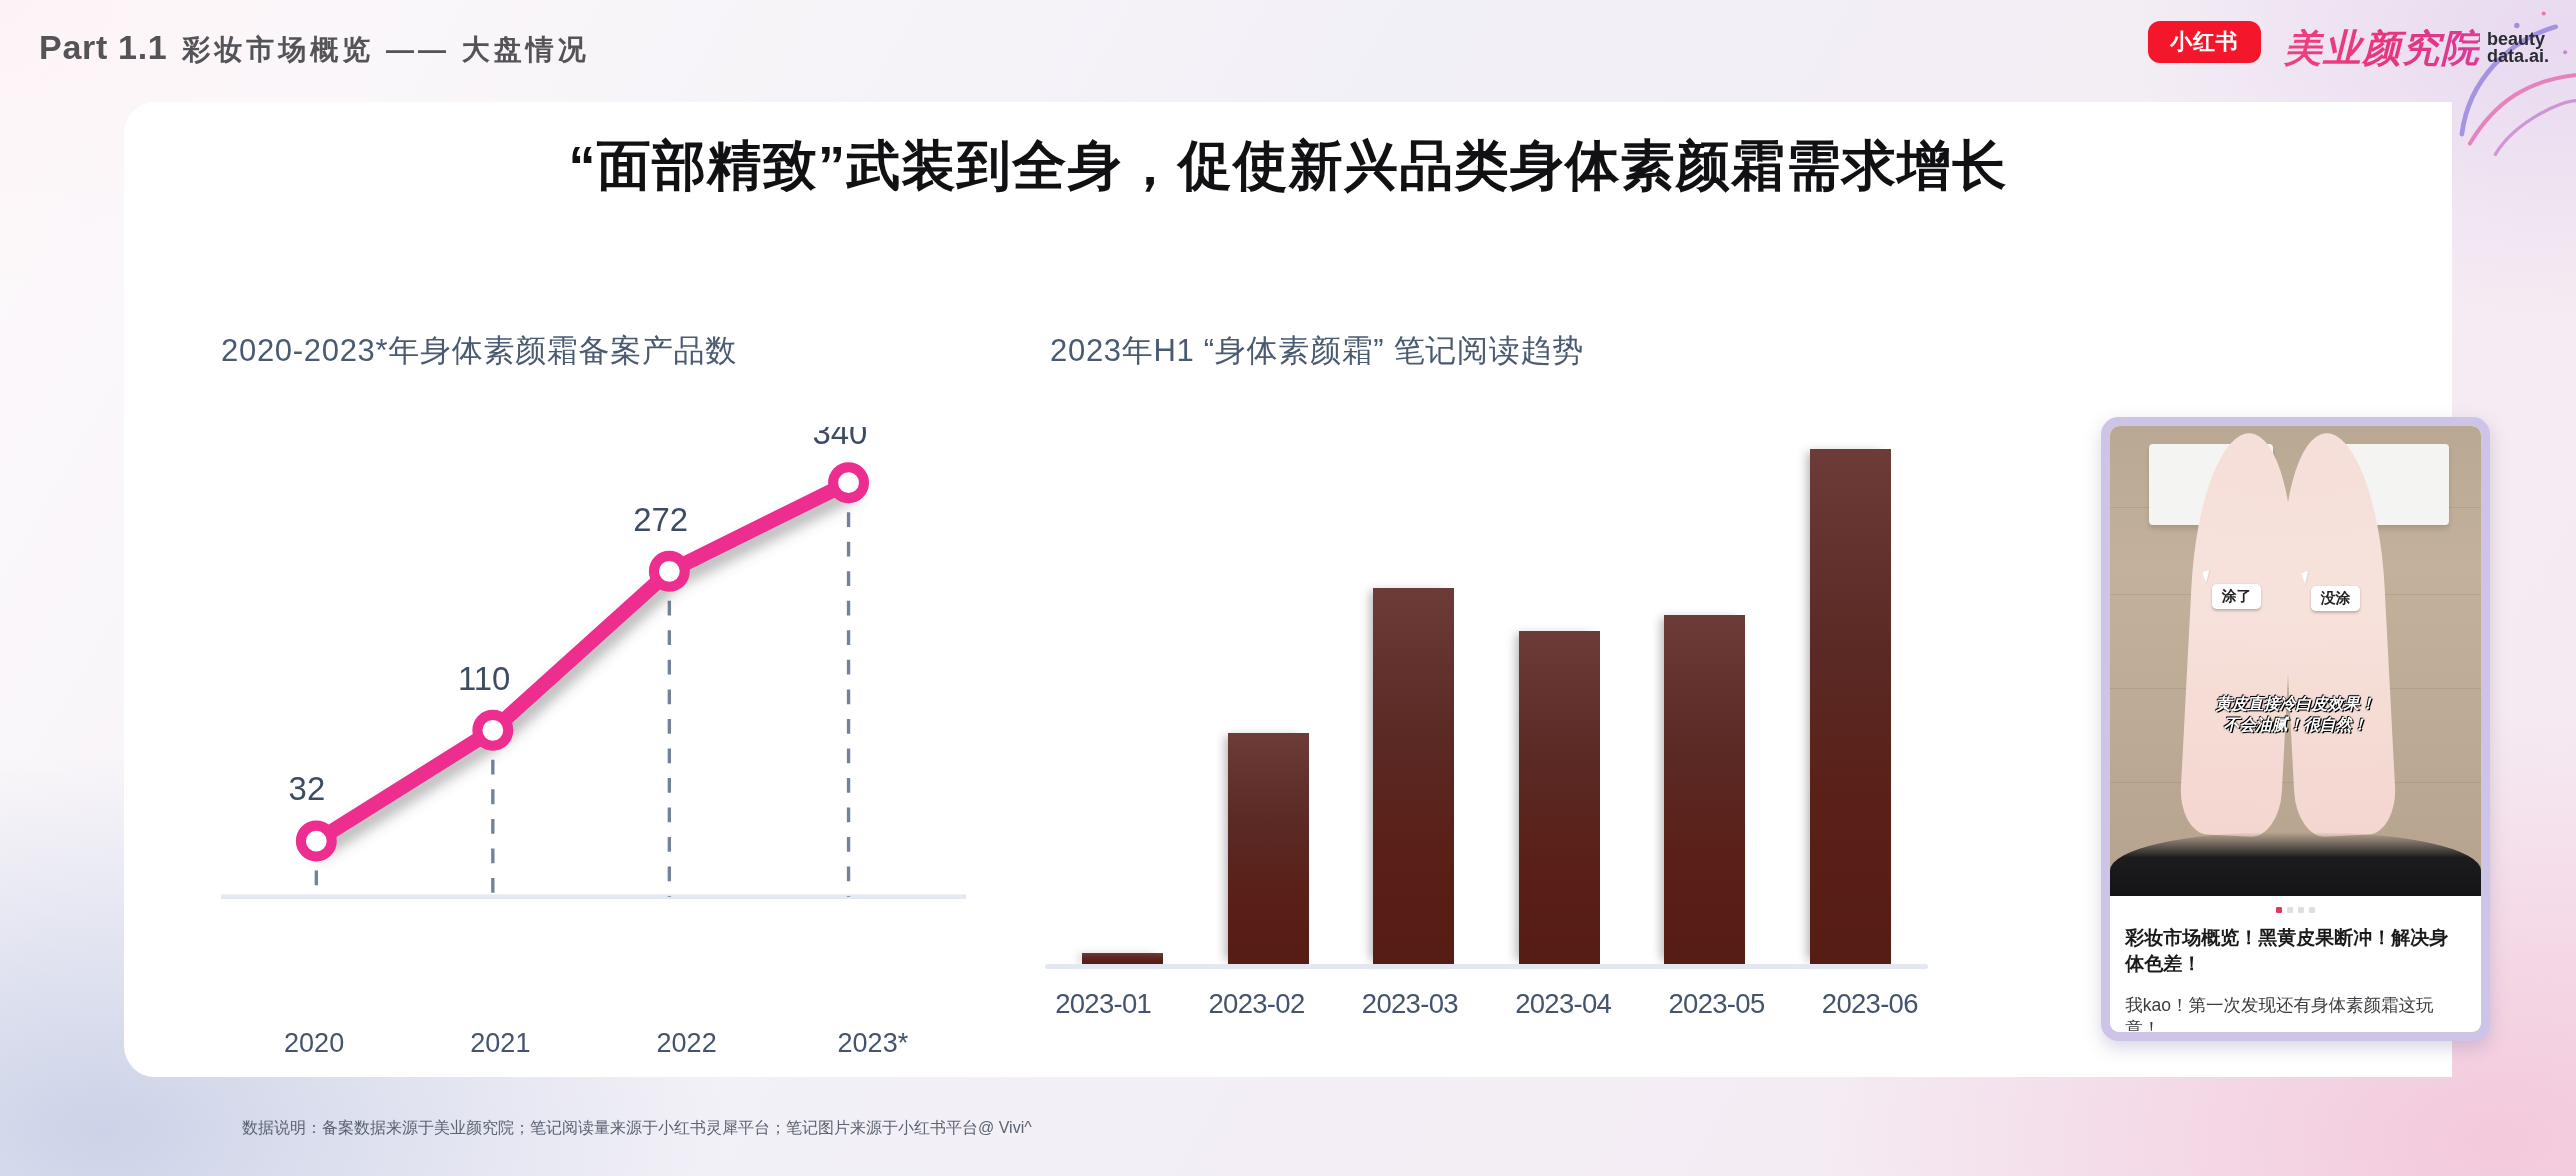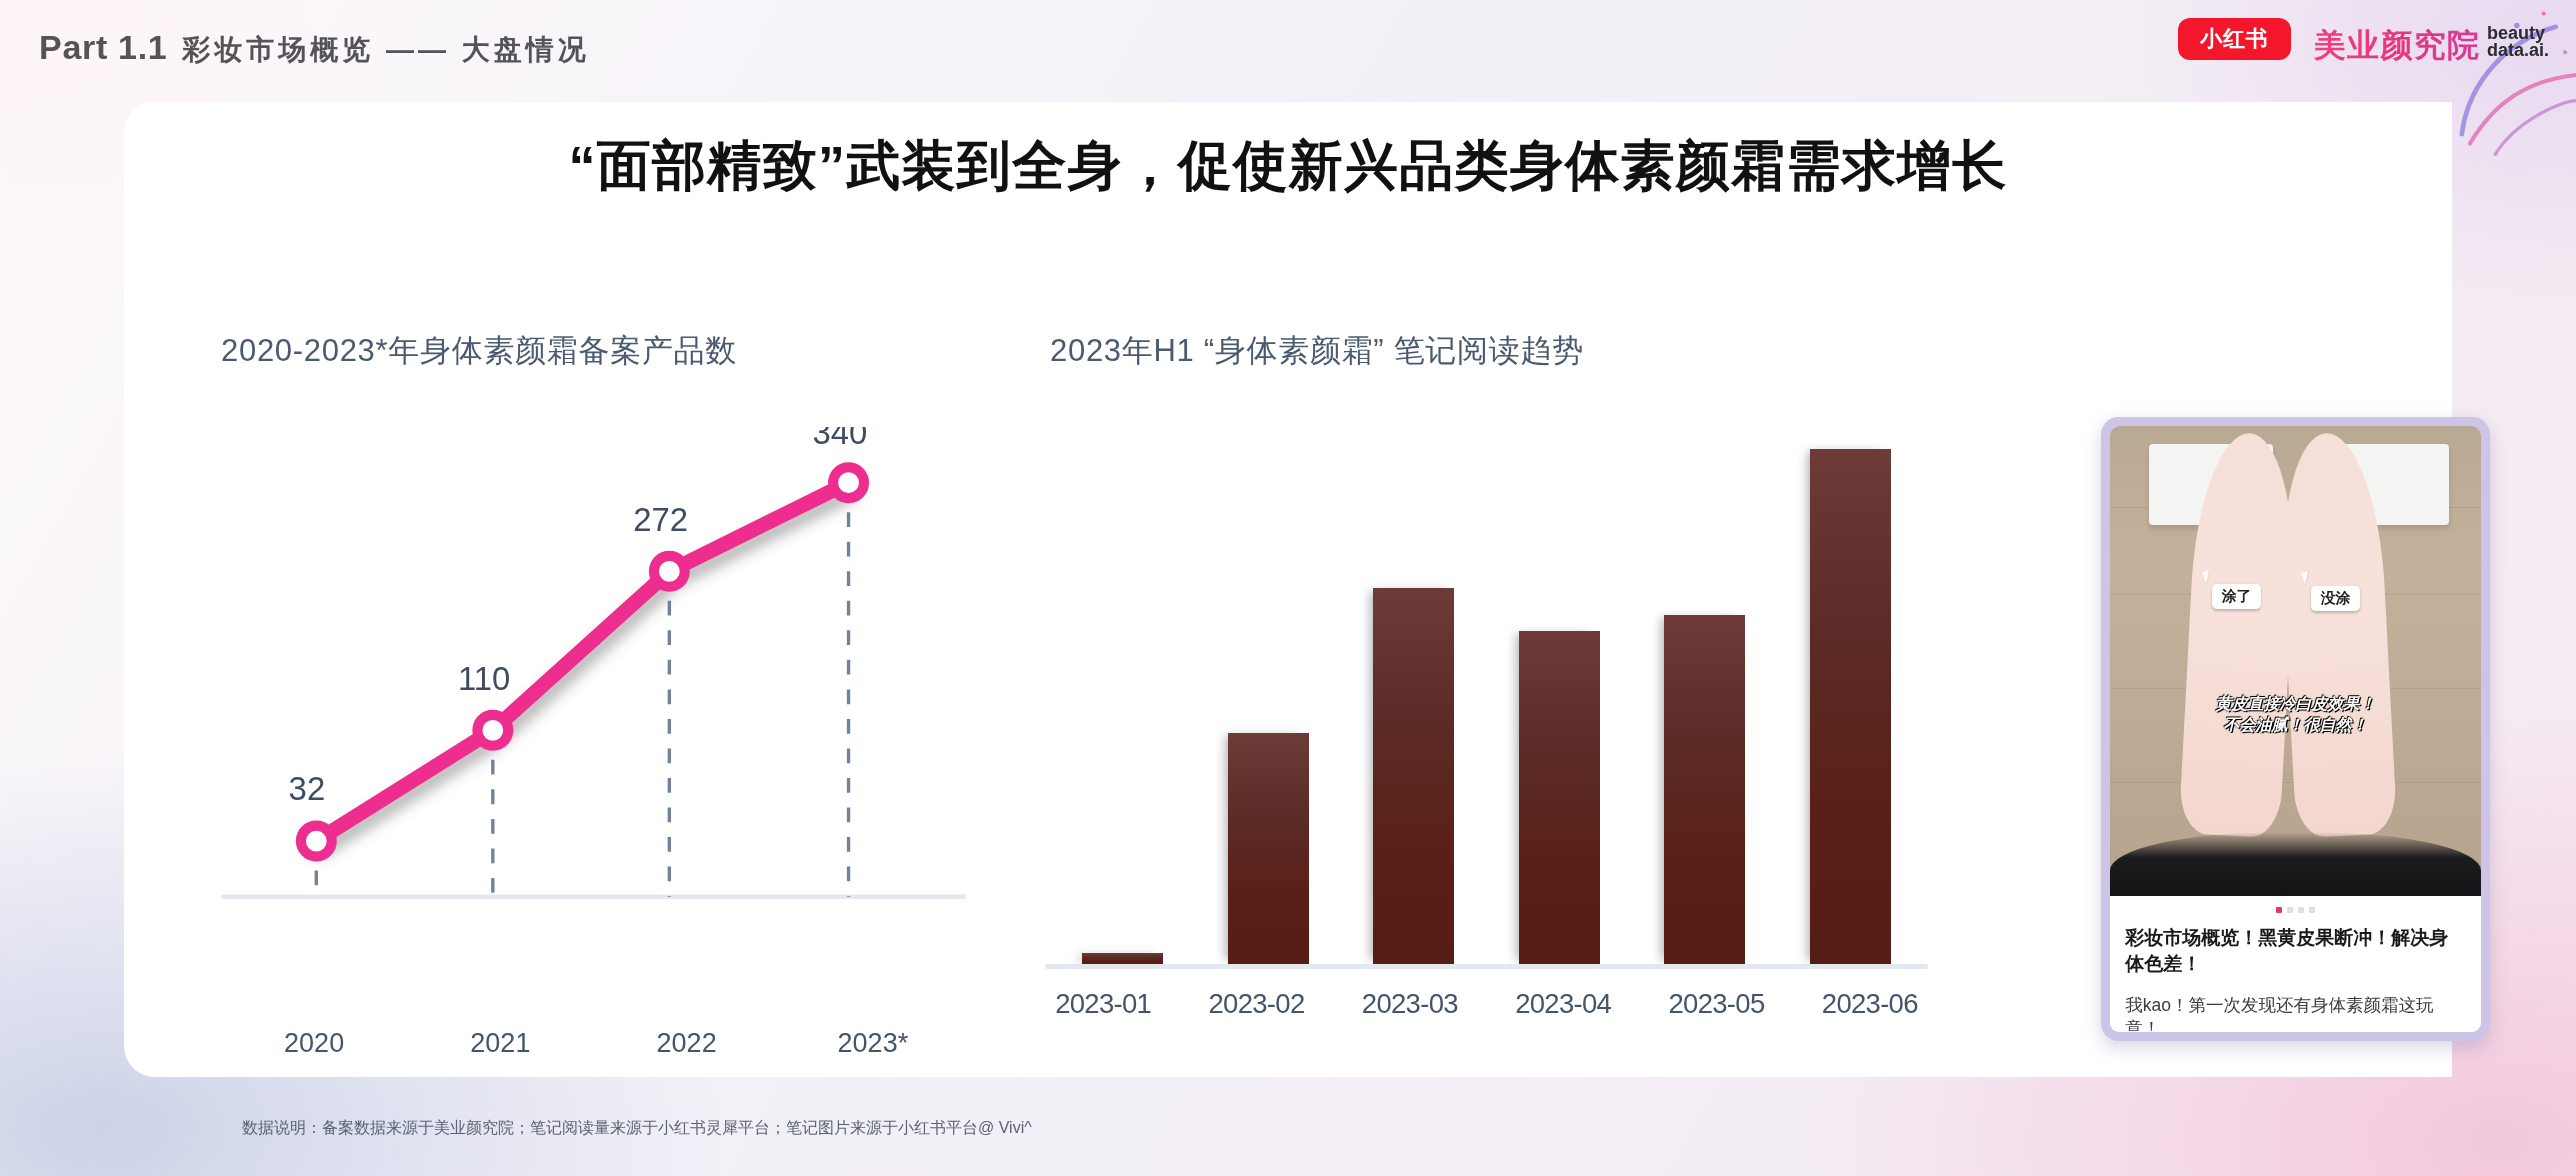--- a/index.html
+++ b/index.html
@@ -30,21 +30,21 @@
   #slide-part .part-sub{font-size:28px;letter-spacing:4px;margin-left:14.8px;}
 
   #logos{position:absolute;right:27px;top:16px;display:flex;align-items:center;gap:23px;}
   #xhs-logo{
     width:113px;height:42px;border-radius:12px;background:#f4172b;
     display:flex;align-items:center;justify-content:center;
     color:#fff;font-size:22px;font-weight:bold;letter-spacing:0.7px;
   }
   #brand-logo{display:flex;align-items:flex-end;gap:6.7px;position:relative;}
   #brand-cn{
-    font-size:32px;font-weight:bold;letter-spacing:1.3px;
+    font-size:38px;font-weight:bold;font-style:italic;letter-spacing:1.3px;
     background:linear-gradient(90deg,#f0407f 0%,#e8357d 50%,#d93b96 100%);
     -webkit-background-clip:text;background-clip:text;color:transparent;
     line-height:1;
     margin-top:13px;
   }
   #brand-en{font-size:18px;font-weight:bold;color:#2b2b33;line-height:.92;padding-bottom:2.7px;}
 
   
   #card{
     position:absolute;left:124px;top:102px;width:2328px;height:975px;

